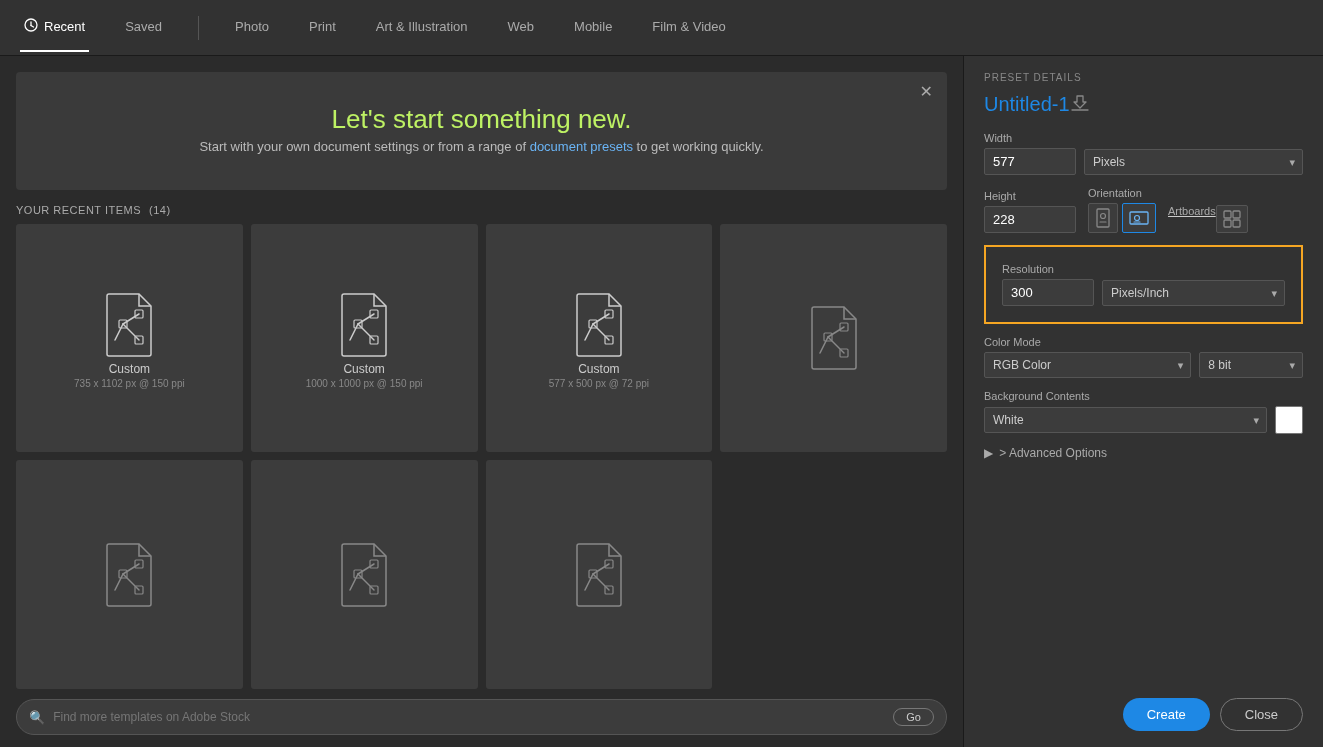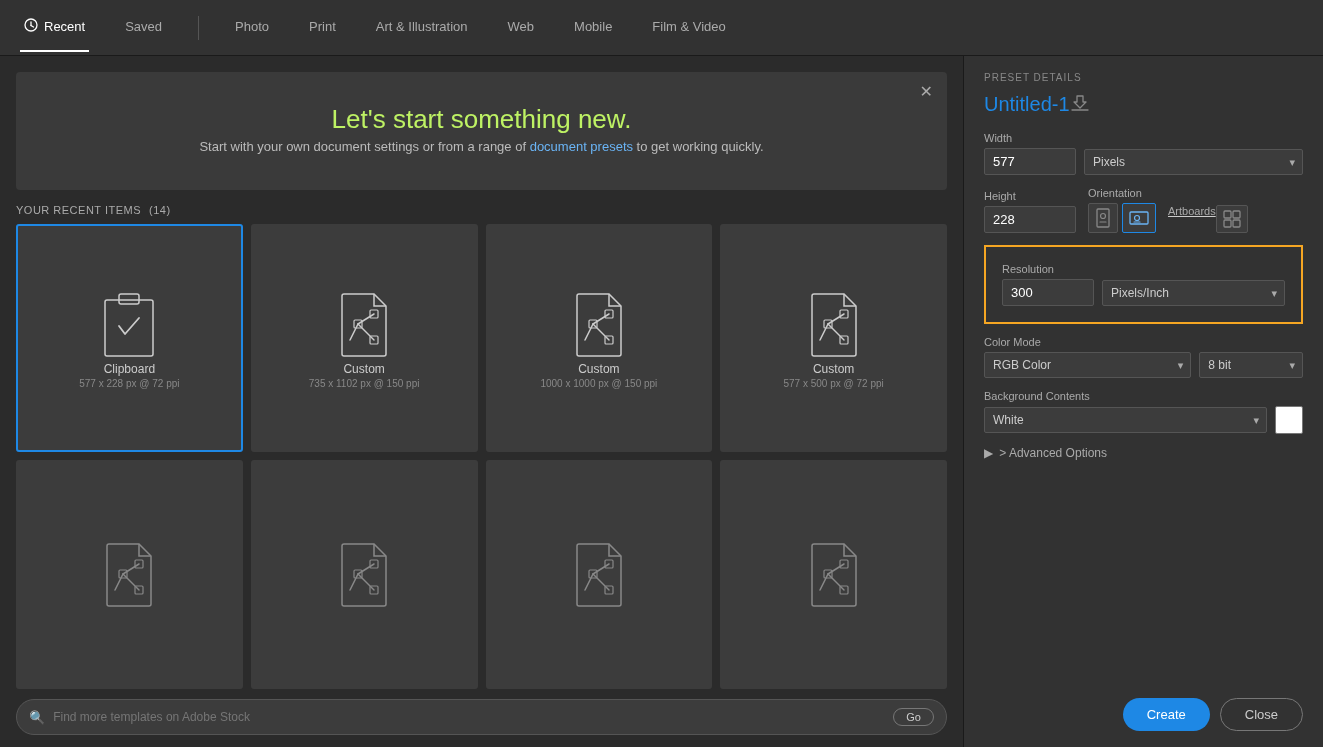--- a/index.html
+++ b/index.html
@@ -418,31 +418,20 @@
       </div>
     </div>
 
     <div class="recent-header">
       <span>YOUR RECENT ITEMS</span>
       <span class="recent-count">(14)</span>
     </div>
 
     <div class="items-grid">
 
-      <div class="grid-item selected">
-        <div class="clipboard-icon">
-          <svg width="56" height="66" viewBox="0 0 56 66" fill="none" xmlns="http://www.w3.org/2000/svg">
-            <rect x="4" y="8" width="48" height="56" rx="2" stroke="#ccc" stroke-width="1.5"></rect>
-            <rect x="18" y="2" width="20" height="10" rx="2" stroke="#ccc" stroke-width="1.5"></rect>
-            <polyline points="18,34 24,42 38,26" stroke="#ccc" stroke-width="1.8" stroke-linecap="round" stroke-linejoin="round" fill="none"></polyline>
-          </svg>
-        </div>
-        <div class="grid-item-label">Clipboard</div>
-        <div class="grid-item-sub">577 x 228 px @ 72 ppi</div>
-      </div>
 
       <div class="grid-item">
         <div class="doc-icon">
           <svg width="56" height="66" viewBox="0 0 56 66" fill="none" xmlns="http://www.w3.org/2000/svg">
             <path d="M8 2 H38 L50 14 V62 A2 2 0 0 1 48 64 H8 A2 2 0 0 1 6 62 V4 A2 2 0 0 1 8 2Z" stroke="#ccc" stroke-width="1.5" fill="none"></path>
             <polyline points="38,2 38,14 50,14" stroke="#ccc" stroke-width="1.5" fill="none"></polyline>
             <line x1="22" y1="32" x2="38" y2="22" stroke="#ccc" stroke-width="1.5" stroke-linecap="round"></line>
             <line x1="22" y1="32" x2="14" y2="48" stroke="#ccc" stroke-width="1.5" stroke-linecap="round"></line>
             <line x1="22" y1="32" x2="38" y2="48" stroke="#ccc" stroke-width="1.5" stroke-linecap="round"></line>
             <rect x="18" y="28" width="8" height="8" rx="1" stroke="#ccc" stroke-width="1.2" fill="none"></rect>

